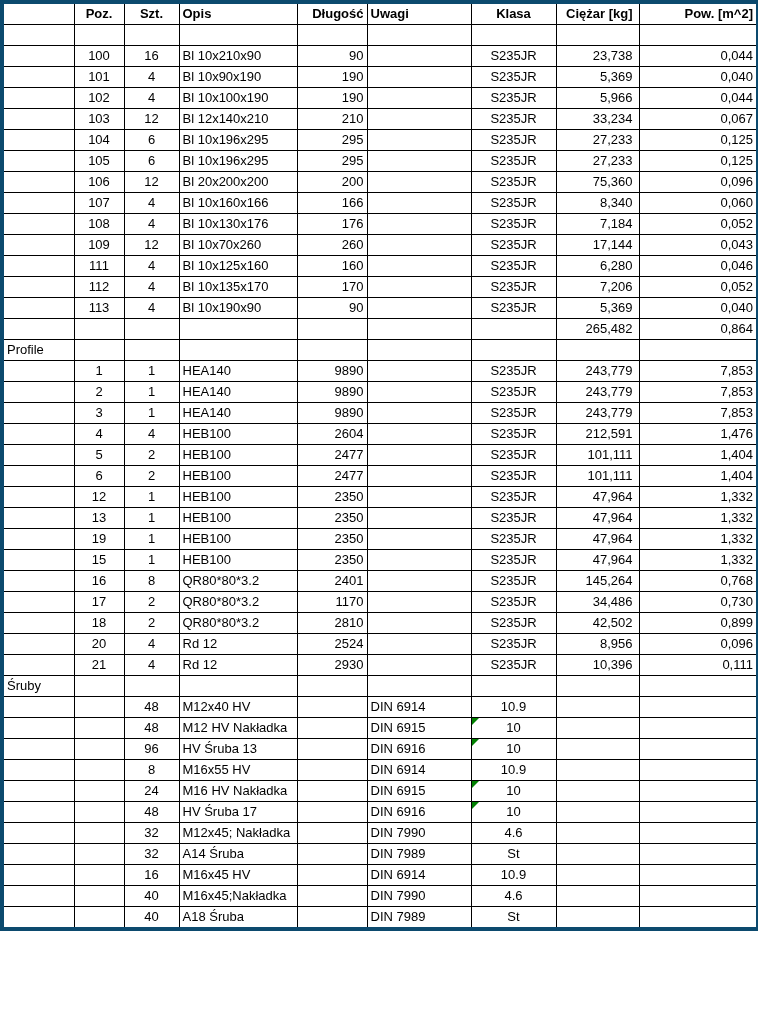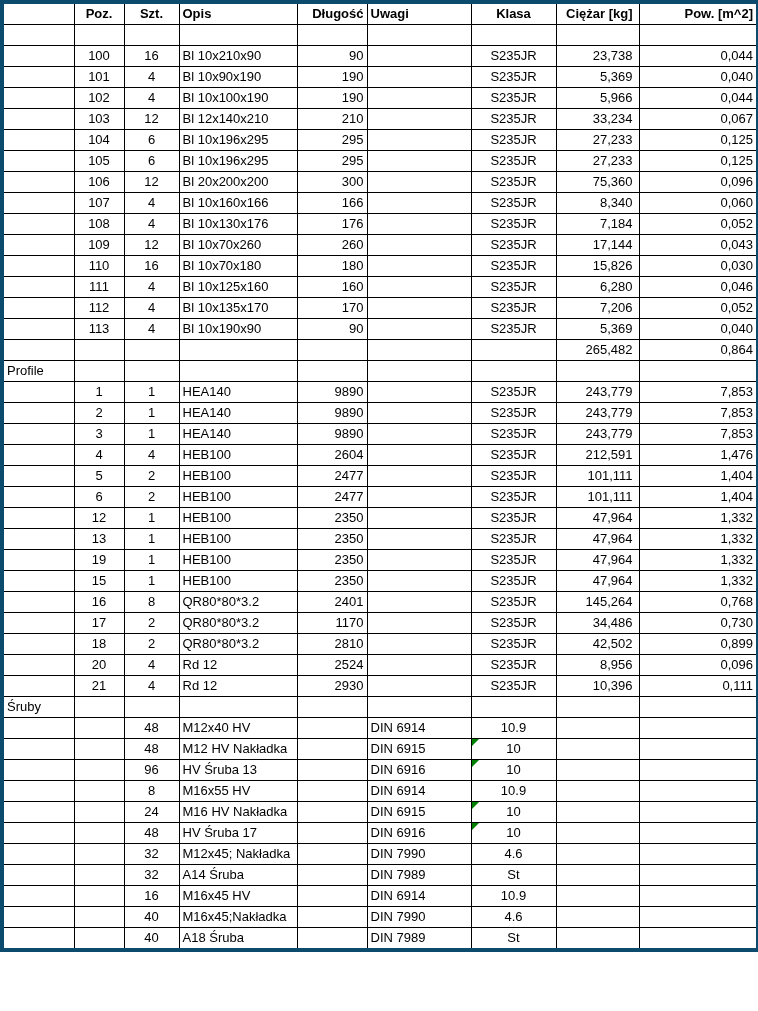--- a/index.html
+++ b/index.html
@@ -169,21 +169,21 @@
           <td></td>
           <td>S235JR</td>
           <td>27,233</td>
           <td>0,125</td>
         </tr>
         <tr>
           <td></td>
           <td>106</td>
           <td>12</td>
           <td>Bl 20x200x200</td>
-          <td>300</td>
+          <td>200</td>
           <td></td>
           <td>S235JR</td>
           <td>75,360</td>
           <td>0,096</td>
         </tr>
         <tr>
           <td></td>
           <td>107</td>
           <td>4</td>
           <td>Bl 10x160x166</td>
@@ -207,31 +207,20 @@
         <tr>
           <td></td>
           <td>109</td>
           <td>12</td>
           <td>Bl 10x70x260</td>
           <td>260</td>
           <td></td>
           <td>S235JR</td>
           <td>17,144</td>
           <td>0,043</td>
-        </tr>
-        <tr>
-          <td></td>
-          <td>110</td>
-          <td>16</td>
-          <td>Bl 10x70x180</td>
-          <td>180</td>
-          <td></td>
-          <td>S235JR</td>
-          <td>15,826</td>
-          <td>0,030</td>
         </tr>
         <tr>
           <td></td>
           <td>111</td>
           <td>4</td>
           <td>Bl 10x125x160</td>
           <td>160</td>
           <td></td>
           <td>S235JR</td>
           <td>6,280</td>

